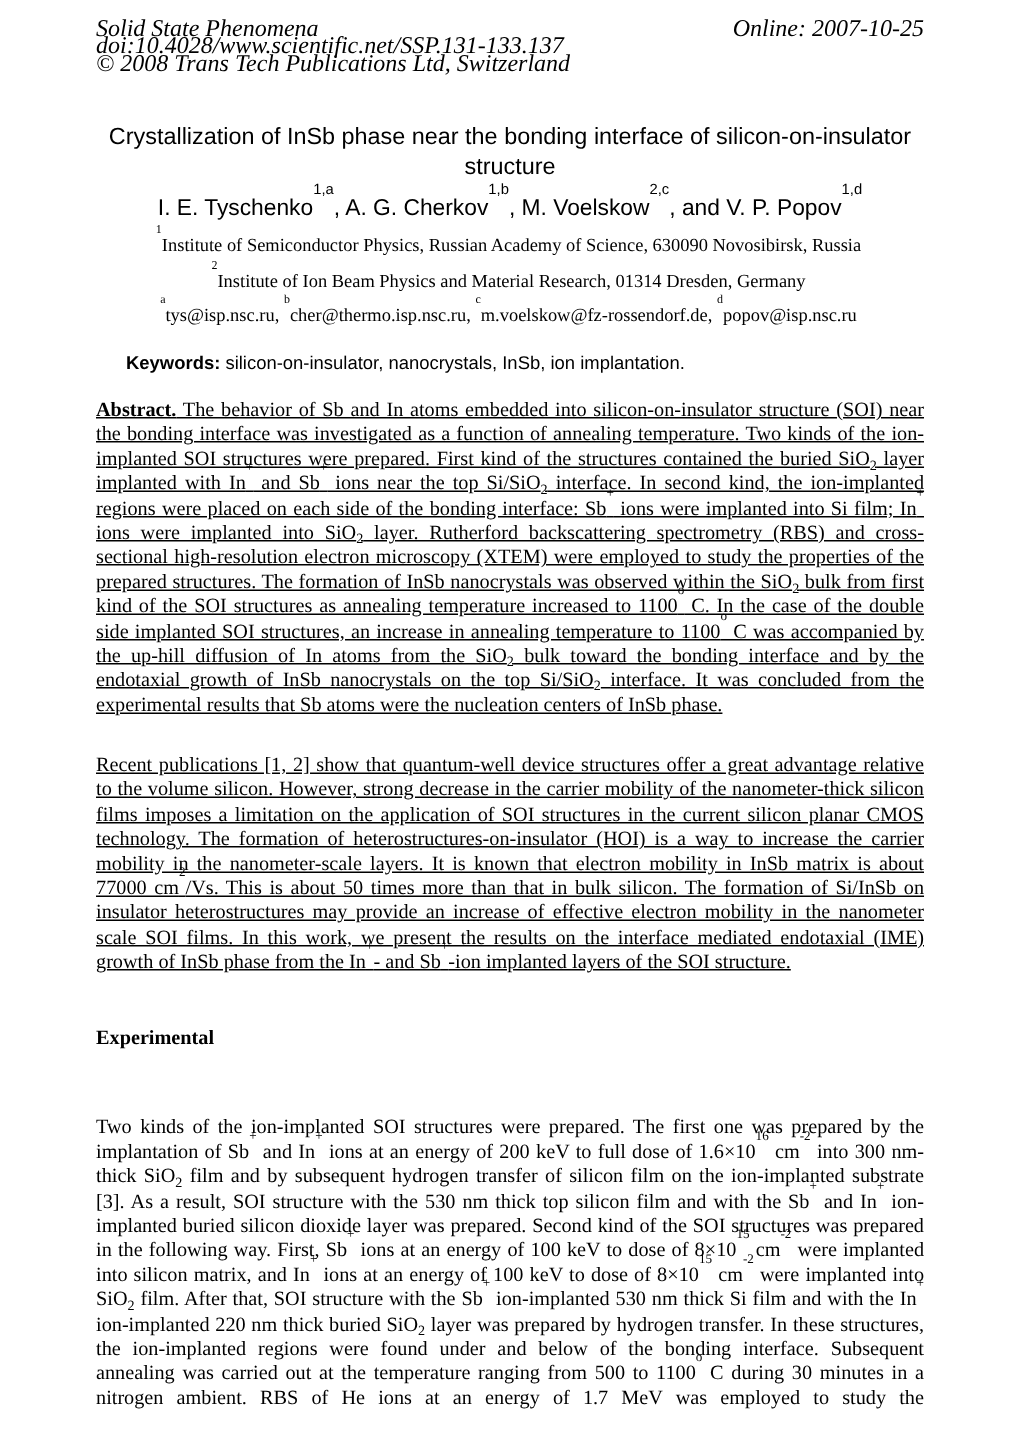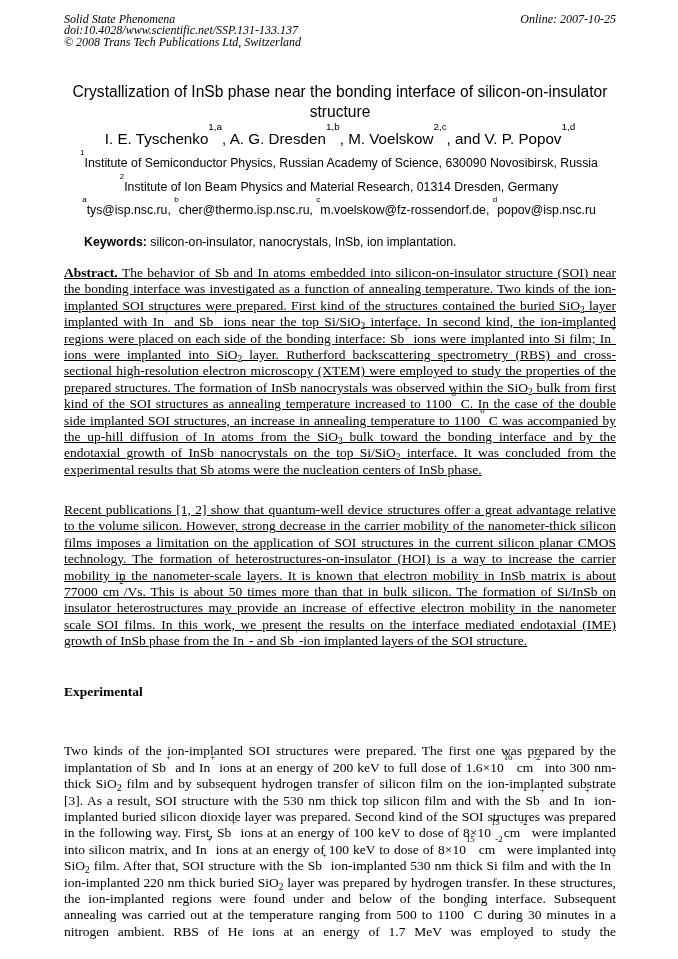--- a/index.html
+++ b/index.html
@@ -1,25 +1,25 @@
 <!DOCTYPE html>
 <html><head>
 <meta charset="utf-8">
 <style>
   html, body { margin: 0; padding: 0; background: #ffffff; }
   body { width: 678px; height: 959px; position: relative; overflow: hidden; color: #000; }
   .hdr { position: absolute; top: 14px; left: 64px; width: 552px;
-         font-family: "Liberation Serif", serif; font-style: italic; font-size: 12px; line-height: 11.3px; }
+         font-family: "Liberation Serif", serif; font-style: italic; font-size: 16px; line-height: 11.3px; }
   .hdr .right { position: absolute; right: 0; top: 0; }
   .title { position: absolute; top: 82px; left: 64px; width: 552px; text-align: center;
            font-family: "Liberation Sans", sans-serif; font-weight: normal; font-size: 15.6px; line-height: 20px; }
   .authors { position: absolute; top: 130px; left: 40px; width: 600px; text-align: center;
              font-family: "Liberation Sans", sans-serif; font-size: 15.2px; line-height: 18px; }
   .aff { position: absolute; left: 30px; width: 618px; text-align: center;
-         font-family: Liberation Sans, sans-serif; font-size: 12.3px; line-height: 15px; }
+         font-family: Liberation Serif, serif; font-size: 12.3px; line-height: 15px; }
   sup { font-size: 65%; vertical-align: top; position: relative; top: -3px; line-height: 0; }
   sub { font-size: 70%; vertical-align: baseline; position: relative; top: 3px; line-height: 0; }
   .keywords { position: absolute; top: 235px; left: 64px; width: 552px;
               font-family: "Liberation Sans", sans-serif; font-size: 12.3px; line-height: 15px; margin-left: 20px; }
   .keywords b { font-weight: bold; }
   .body-text { font-family: "Liberation Serif", serif; font-size: 13.5px; line-height: 16.4px;
                text-align: justify; }
   .block { position: absolute; left: 64px; width: 552px; }
   .heading { font-family: "Liberation Serif", serif; font-weight: bold; font-size: 13.5px; line-height: 16.4px; }
   .abs-label { font-weight: bold; }
@@ -31,21 +31,21 @@
 <div class="hdr">
   <div>Solid State Phenomena</div>
   <div>doi:10.4028/www.scientific.net/SSP.131-133.137</div>
   <div>© 2008 Trans Tech Publications Ltd, Switzerland</div>
   <div class="right">Online: 2007-10-25</div>
 </div>
 
 <div class="title">Crystallization of InSb phase near the bonding interface of silicon-on-insulator structure</div>
 
 <div class="authors">
-  <span>I. E. Tyschenko</span><sup>1,a</sup><span>, </span><span>A. G. Dresden</span><sup>1,b</sup><span>, </span><span>M. Voelskow</span><sup>2,c</sup><span>, </span><span>and </span><span>V. P. Popov</span><sup>1,d</sup>
+  <span>I. E. Tyschenko</span><sup>1,a</sup><span>, </span><span>A. G. Cherkov</span><sup>1,b</sup><span>, </span><span>M. Voelskow</span><sup>2,c</sup><span>, </span><span>and </span><span>V. P. Popov</span><sup>1,d</sup>
 </div>
 
 <div class="aff" style="top:156px;">
   <sup>1</sup><span>Institute of Semiconductor Physics, Russian Academy of Science, 630090 Novosibirsk, Russia</span>
 </div>
 <div class="aff" style="top:180px;">
   <sup>2</sup><span>Institute of Ion Beam Physics and Material Research, 01314 Dresden, Germany</span>
 </div>
 <div class="aff" style="top:203px;">
   <sup>a</sup><span>tys@isp.nsc.ru</span>, <sup>b</sup><span>cher@thermo.isp.nsc.ru</span>, <sup>c</sup><span>m.voelskow@fz-rossendorf.de</span>, <sup>d</sup><span>popov@isp.nsc.ru</span>

